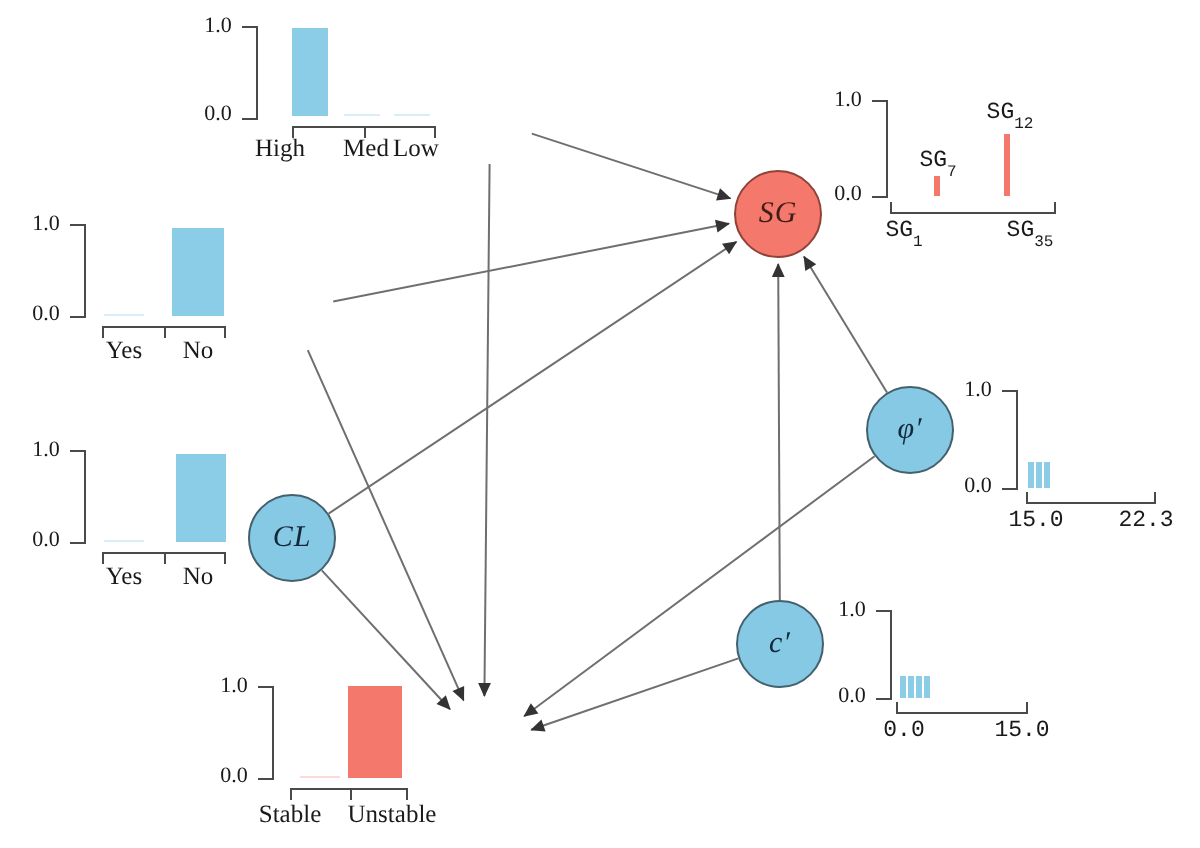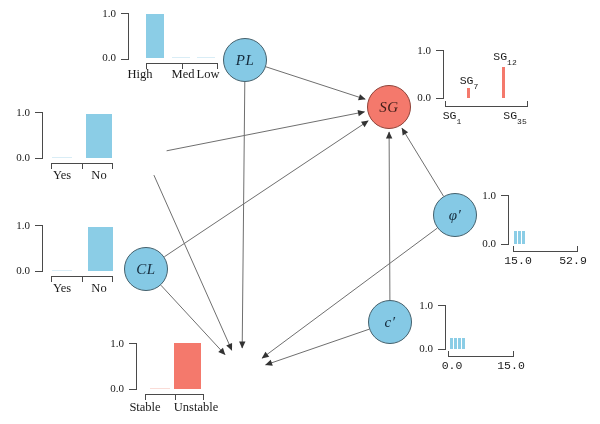--- a/index.html
+++ b/index.html
@@ -49,23 +49,20 @@
         <line x1="443.5" y1="196.2" x2="402.0" y2="128.3" stroke="#6f6f6f" stroke-width="1" marker-end="url(#arrow)"></line>
         <line x1="389.9" y1="300.0" x2="389.1" y2="132.0" stroke="#6f6f6f" stroke-width="1" marker-end="url(#arrow)"></line>
         <line x1="244.8" y1="82.0" x2="242.2" y2="348.0" stroke="#6f6f6f" stroke-width="1" marker-end="url(#arrow)"></line>
         <line x1="153.9" y1="175.1" x2="231.8" y2="350.2" stroke="#6f6f6f" stroke-width="1" marker-end="url(#arrow)"></line>
         <line x1="160.9" y1="285.2" x2="225.0" y2="354.6" stroke="#6f6f6f" stroke-width="1" marker-end="url(#arrow)"></line>
         <line x1="437.3" y1="228.1" x2="262.1" y2="358.1" stroke="#6f6f6f" stroke-width="1" marker-end="url(#arrow)"></line>
         <line x1="369.2" y1="329.2" x2="265.6" y2="364.9" stroke="#6f6f6f" stroke-width="1" marker-end="url(#arrow)"></line>
       </g>
   </svg>
 
-  <div class="node blue" style="left:223px;top:38px">
-      <span>PL</span>
-    </div>
   <div class="node blue" style="left:124px;top:247px">
       <span>CL</span>
     </div>
   <div class="node red" style="left:367px;top:85px">
       <span>SG</span>
     </div>
   <div class="node blue" style="left:433px;top:193px">
       <span>φ′</span>
     </div>
   <div class="node blue" style="left:368px;top:300px">
@@ -130,21 +127,21 @@
   <span class="tick-label" style="left:515px;top:110px"><span>SG</span><sub>35</sub></span>
 
   <div class="yaxis" style="left:501px;top:195px;width:7px;height:48px"></div>
   <span class="ytick" style="left:479px;top:190px">1.0</span>
   <span class="ytick" style="left:479px;top:238px">0.0</span>
   <div class="tbar blue" style="left: 514px; bottom: 180px; --ph: 48px; --v: 0.27;"></div>
   <div class="tbar blue" style="left: 518px; bottom: 180px; --ph: 48px; --v: 0.27;"></div>
   <div class="tbar blue" style="left: 522px; bottom: 180px; --ph: 48px; --v: 0.27;"></div>
   <div class="bracket-up" style="left:513px;top:246px;width:63px"></div>
   <span class="tick-label" style="left:518px;top:255px">15.0</span>
-  <span class="tick-label" style="left:573px;top:255px">52.9</span>
+  <span class="tick-label" style="left:573px;top:255px">22.3</span>
 
   <div class="yaxis" style="left:438px;top:305px;width:7px;height:43px"></div>
   <span class="ytick" style="left:416px;top:300px">1.0</span>
   <span class="ytick" style="left:416px;top:343px">0.0</span>
   <div class="tbar blue" style="left: 450px; bottom: 75px; --ph: 43px; --v: 0.26;"></div>
   <div class="tbar blue" style="left: 454px; bottom: 75px; --ph: 43px; --v: 0.26;"></div>
   <div class="tbar blue" style="left: 458px; bottom: 75px; --ph: 43px; --v: 0.26;"></div>
   <div class="tbar blue" style="left: 462px; bottom: 75px; --ph: 43px; --v: 0.26;"></div>
   <div class="bracket-up" style="left:448px;top:351px;width:64px"></div>
   <span class="tick-label" style="left:452px;top:360px">0.0</span>

